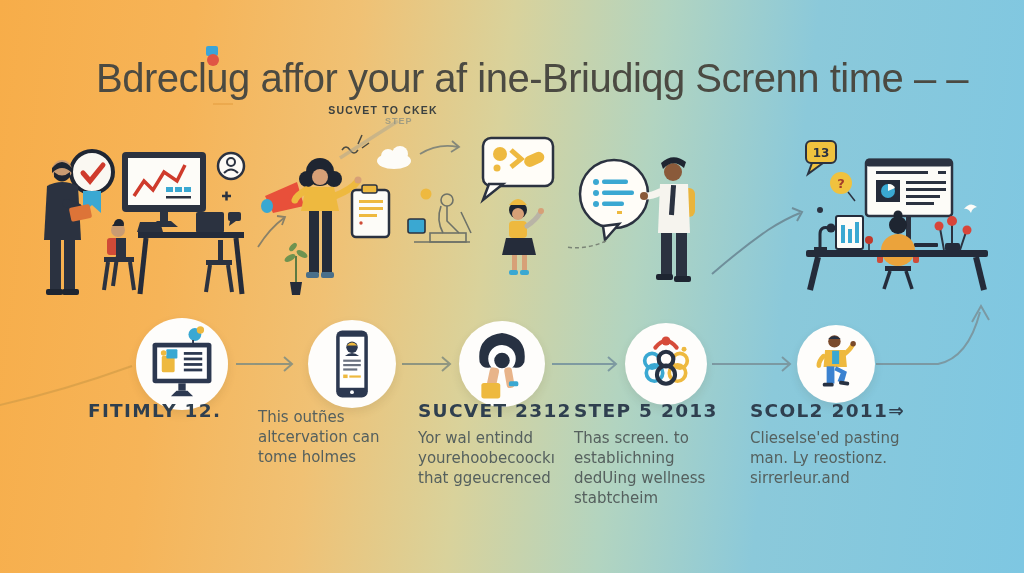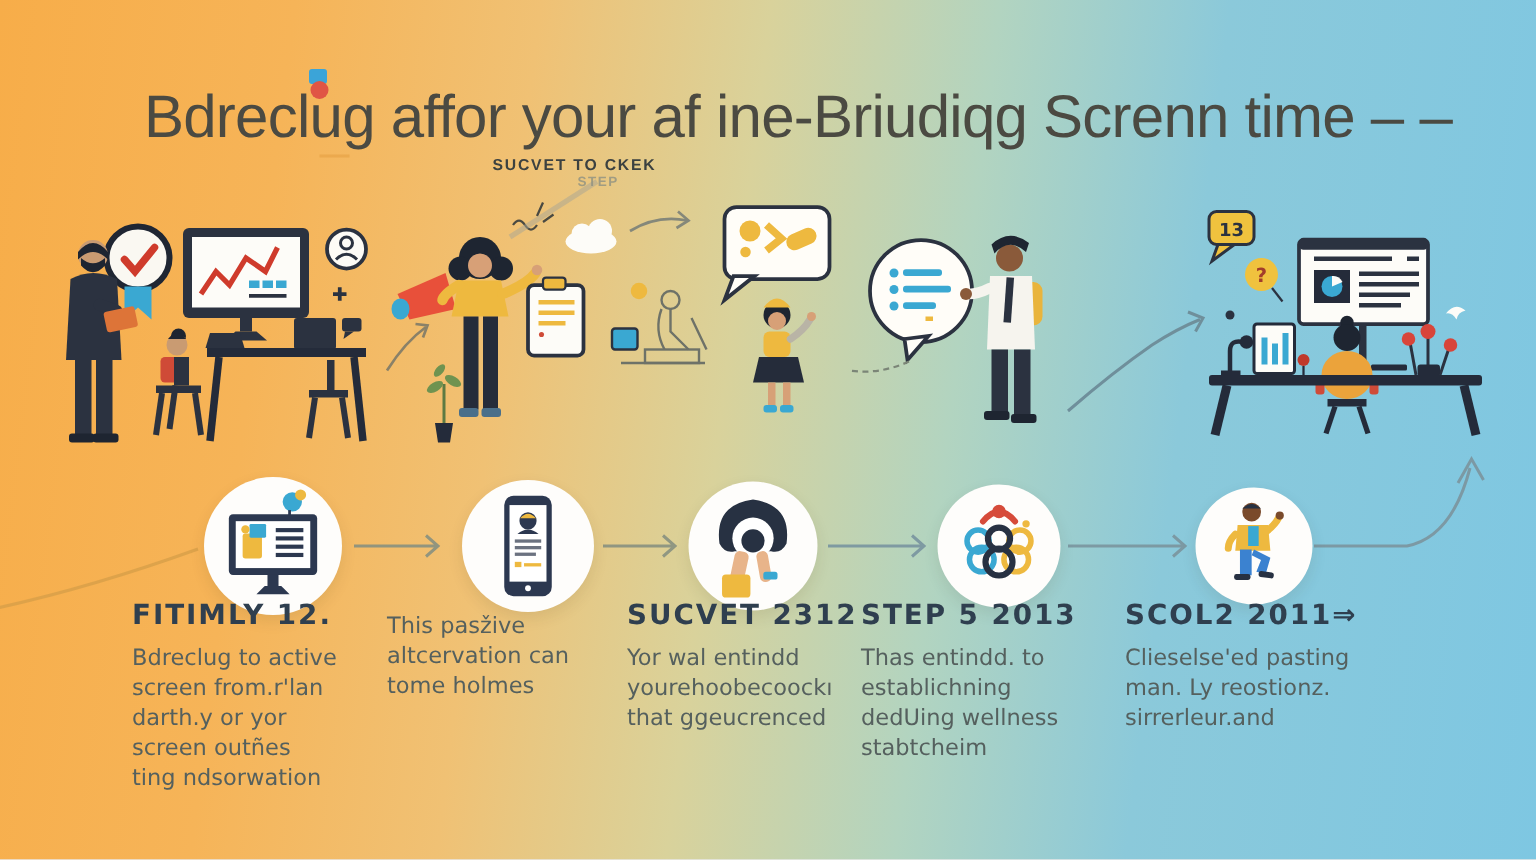--- a/index.html
+++ b/index.html
@@ -380,40 +380,35 @@
       <path d="M34,40 Q28,46 28,52" stroke="#eeb93f" stroke-width="6" fill="none" stroke-linecap="round"></path>
       <rect x="38" y="53" width="10" height="22" fill="#3b82d0"></rect>
       <path d="M50,53 L64,60 L60,74 L52,72 L56,62 L48,58 Z" fill="#3b82d0"></path>
       <rect x="33" y="74" width="14" height="5" rx="2" fill="#273142"></rect>
       <rect x="54" y="72" width="13" height="5" rx="2" fill="#273142" transform="rotate(8 60 74)"></rect>
     </svg>
   </div>
 
   <div class="step-text s1">
     <h3>FITIMLY 12.</h3>
-    <p>Bdreclug to active
-screen from.r'lan
-darth.y or yor
-screen outñes
-ting ndsorwation</p>
   </div>
   <div class="step-text s2">
-    <p>This pasžive
+    <p>This outñes
 altcervation can
 tome holmes</p>
   </div>
   <div class="step-text s3">
     <h3>SUCVET 2312</h3>
     <p>Yor wal entindd
 yourehoobecoockı
 that ggeucrenced</p>
   </div>
   <div class="step-text s4">
     <h3>STEP 5 2013</h3>
-    <p>Thas entindd. to
+    <p>Thas screen. to
 establichning
 dedUing wellness
 stabtcheim</p>
   </div>
   <div class="step-text s5">
     <h3>SCOL2 2011⇒</h3>
     <p>Clieselse'ed pasting
 man. Ly reostionz.
 sirrerleur.and</p>
   </div>

